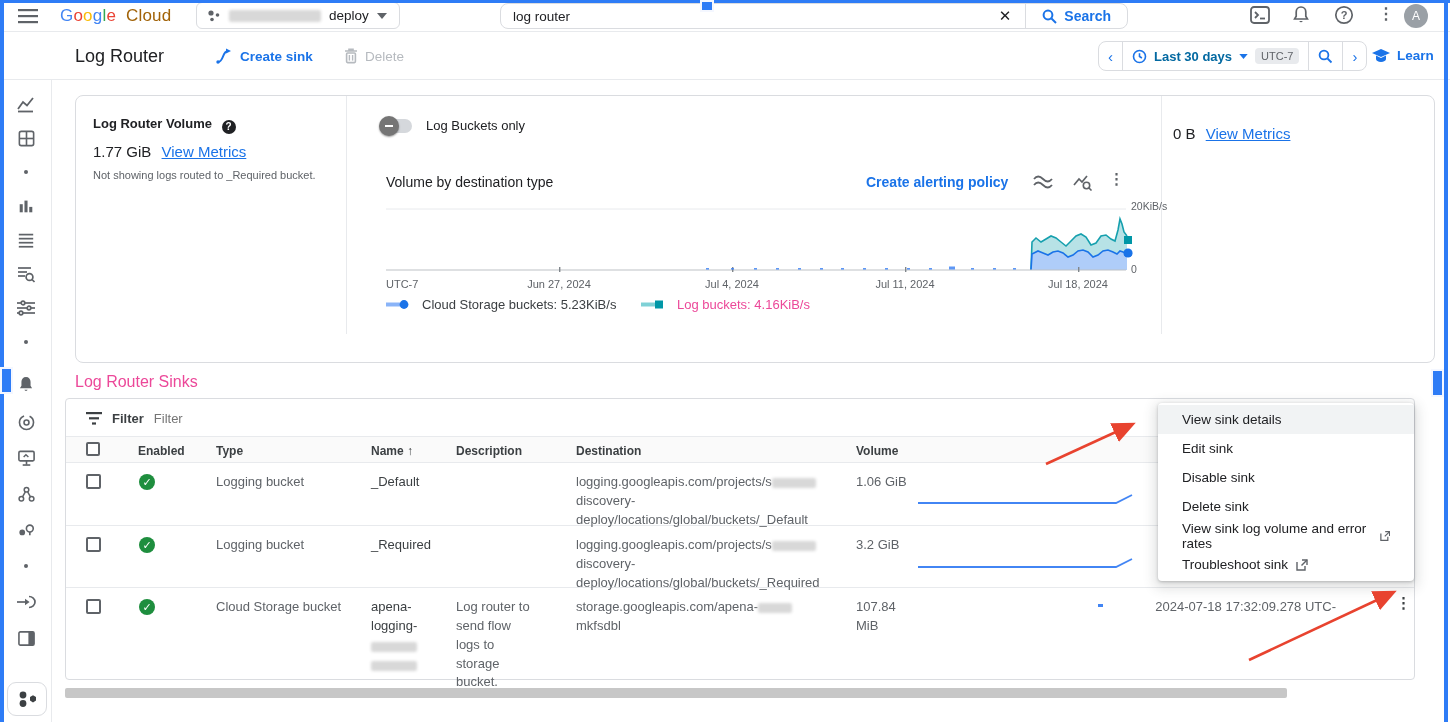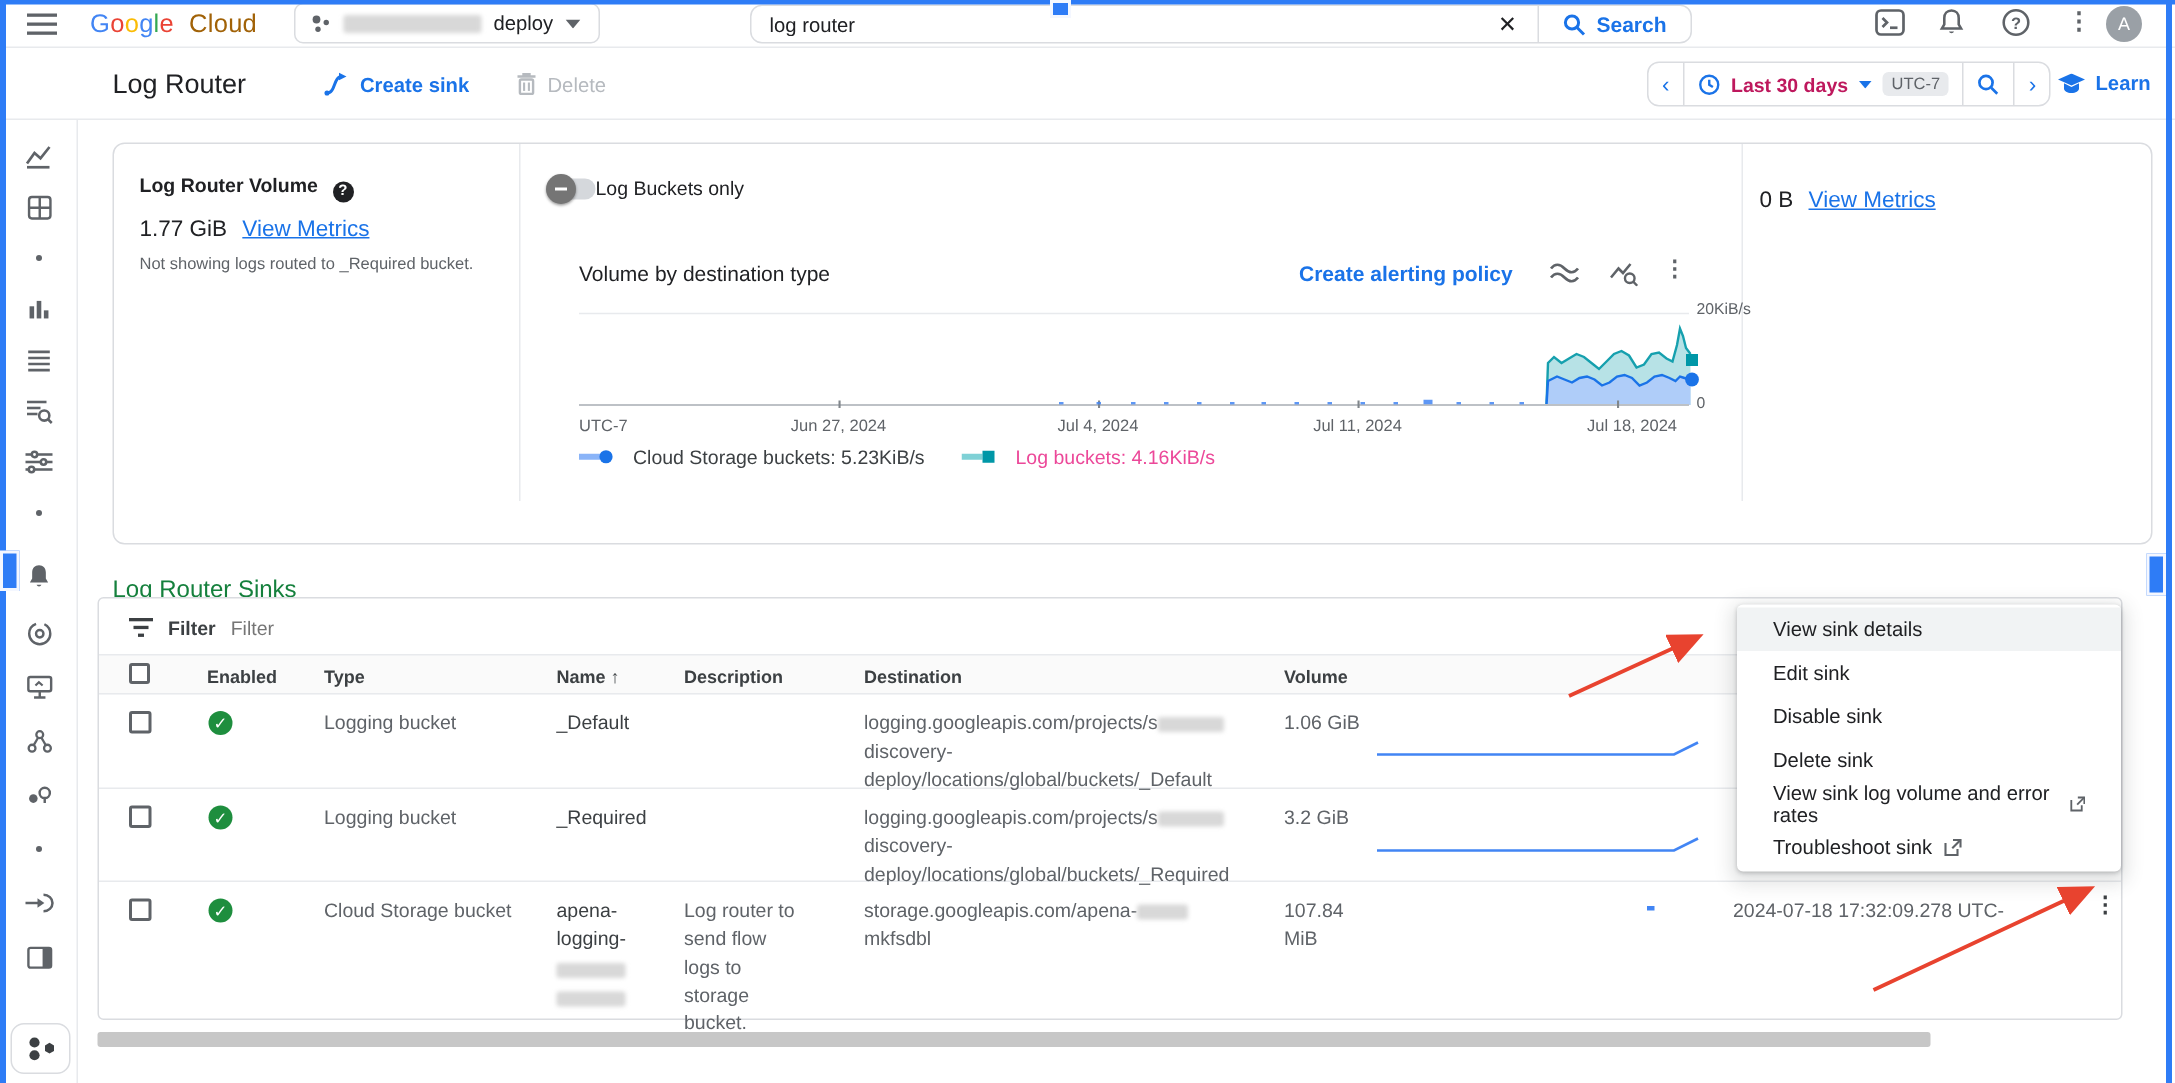--- a/index.html
+++ b/index.html
@@ -147,21 +147,21 @@
       <span>Delete</span>
     </div>
     <div class="abs rangepill" style="left:1098px;top:9px">
       <span class="rp-seg" style="color:#1a73e8;font-size:15px;cursor:pointer">‹</span>
       <span class="rp-div"></span>
       <span class="rp-seg" style="gap:7px;cursor:pointer">
         <svg width="15" height="15" viewBox="0 0 16 16">
             <circle cx="8" cy="8" r="6.4" fill="none" stroke="#1a73e8" stroke-width="1.7"></circle>
             <path d="M8,4.4 V8 l2.6,1.6" fill="none" stroke="#1a73e8" stroke-width="1.7"></path>
           </svg>
-        <span style="color:#be185d;font-weight:bold;font-size:13px">Last 30 days</span>
+        <span style="color:#0369a1;font-weight:bold;font-size:13px">Last 30 days</span>
         <svg width="9" height="5" viewBox="0 0 10 6">
             <path d="M0,0 L10,0 L5,6 Z" fill="#1a73e8"></path>
           </svg>
         <span class="chip">UTC-7</span>
       </span>
       <span class="rp-div"></span>
       <span class="rp-seg" style="cursor:pointer">
         <svg width="15" height="15" viewBox="0 0 15 15">
             <circle cx="6" cy="6" r="4.4" fill="none" stroke="#1a73e8" stroke-width="1.8"></circle>
             <line x1="9.5" y1="9.5" x2="13.5" y2="13.5" stroke="#1a73e8" stroke-width="1.8"></line>
@@ -329,21 +329,21 @@
       </div>
       <div style="margin-top:9px;font-size:15px;color:#202124">
         <span>1.77 GiB</span>
         <span class="ulink" style="margin-left:6px">View Metrics</span>
       </div>
       <div class="muted" style="margin-top:9px;font-size:11px">Not showing logs routed to _Required bucket.</div>
     </div>
     <div class="abs" style="left:270px;top:0;width:1px;height:238px;background:#e8eaed"></div>
     <div class="abs" style="left:1085px;top:0;width:1px;height:238px;background:#e8eaed"></div>
 
-    <div class="abs row" style="left:291px;top:22px;">
+    <div class="abs row" style="left:306px;top:22px;gap:14px">
       <span class="toggle-track">
           <span class="toggle-knob"></span>
         </span>
       <span style="color:#202124">Log Buckets only</span>
     </div>
     <div class="abs" style="left:310px;top:78px;font-size:14px;color:#202124">Volume by destination type</div>
     <div class="abs link" style="left:790px;top:78px;font-size:14px;font-weight:bold">Create alerting policy</div>
     <div class="abs" style="left:957px;top:78px;cursor:pointer">
         <svg width="20" height="16" viewBox="0 0 20 16">
           <g fill="none" stroke="#5f6368" stroke-width="1.8">
@@ -399,21 +399,21 @@
 
       <rect x="738" y="30" width="8" height="8" fill="#0097a7"></rect>
       <circle cx="742" cy="47" r="4.6" fill="#1a73e8"></circle>
     </svg>
     <div class="abs muted" style="left:1055px;top:104px;font-size:10.5px">20KiB/s</div>
     <div class="abs muted" style="left:1055px;top:167px;font-size:10.5px">0</div>
     <div class="abs muted" style="left:310px;top:182px;font-size:11px">UTC-7</div>
     <div class="abs muted" style="left:443px;top:182px;width:80px;text-align:center;font-size:11px">Jun 27, 2024</div>
     <div class="abs muted" style="left:616px;top:182px;width:80px;text-align:center;font-size:11px">Jul 4, 2024</div>
     <div class="abs muted" style="left:789px;top:182px;width:80px;text-align:center;font-size:11px">Jul 11, 2024</div>
-    <div class="abs muted" style="left:962px;top:182px;width:80px;text-align:right;font-size:11px">Jul 18, 2024</div>
+    <div class="abs muted" style="left:962px;top:182px;width:80px;text-align:center;font-size:11px">Jul 18, 2024</div>
     <div class="abs row" style="left:310px;top:201px;gap:10px">
       <svg width="26" height="11" viewBox="0 0 26 11">
           <line x1="0" y1="5.5" x2="14" y2="5.5" stroke="#8ab4f8" stroke-width="4"></line>
           <circle cx="18" cy="5.5" r="4.4" fill="#1a73e8"></circle>
         </svg>
       <span style="color:#3c4043">Cloud Storage buckets: 5.23KiB/s</span>
     </div>
     <div class="abs row" style="left:565px;top:201px;gap:10px">
       <svg width="26" height="11" viewBox="0 0 26 11">
           <line x1="0" y1="5.5" x2="14" y2="5.5" stroke="#7fd1d6" stroke-width="4"></line>
@@ -423,21 +423,21 @@
     </div>
 
     <div class="abs" style="left:1097px;top:20px;width:250px">
       <div style="margin-top:9px;font-size:15px;color:#202124">
         <span>0 B</span>
         <span class="ulink" style="margin-left:6px">View Metrics</span>
       </div>
     </div>
   </div>
 
-  <div class="abs" style="left:75px;top:385px;font-size:16px;color:#15803d">Log Router Sinks</div>
+  <div class="abs" style="left:75px;top:373px;font-size:16px;color:#ec4899">Log Router Sinks</div>
 
   <div class="tcard">
 
     <div class="abs row" style="left:20px;top:8px;gap:10px;height:22px">
       <svg width="16" height="13" viewBox="0 0 16 13">
           <g fill="#3c4043">
             <rect x="0" y="0" width="16" height="2.2"></rect>
             <rect x="3" y="5.2" width="10" height="2.2"></rect>
             <rect x="6" y="10.4" width="4" height="2.2"></rect>
           </g>

